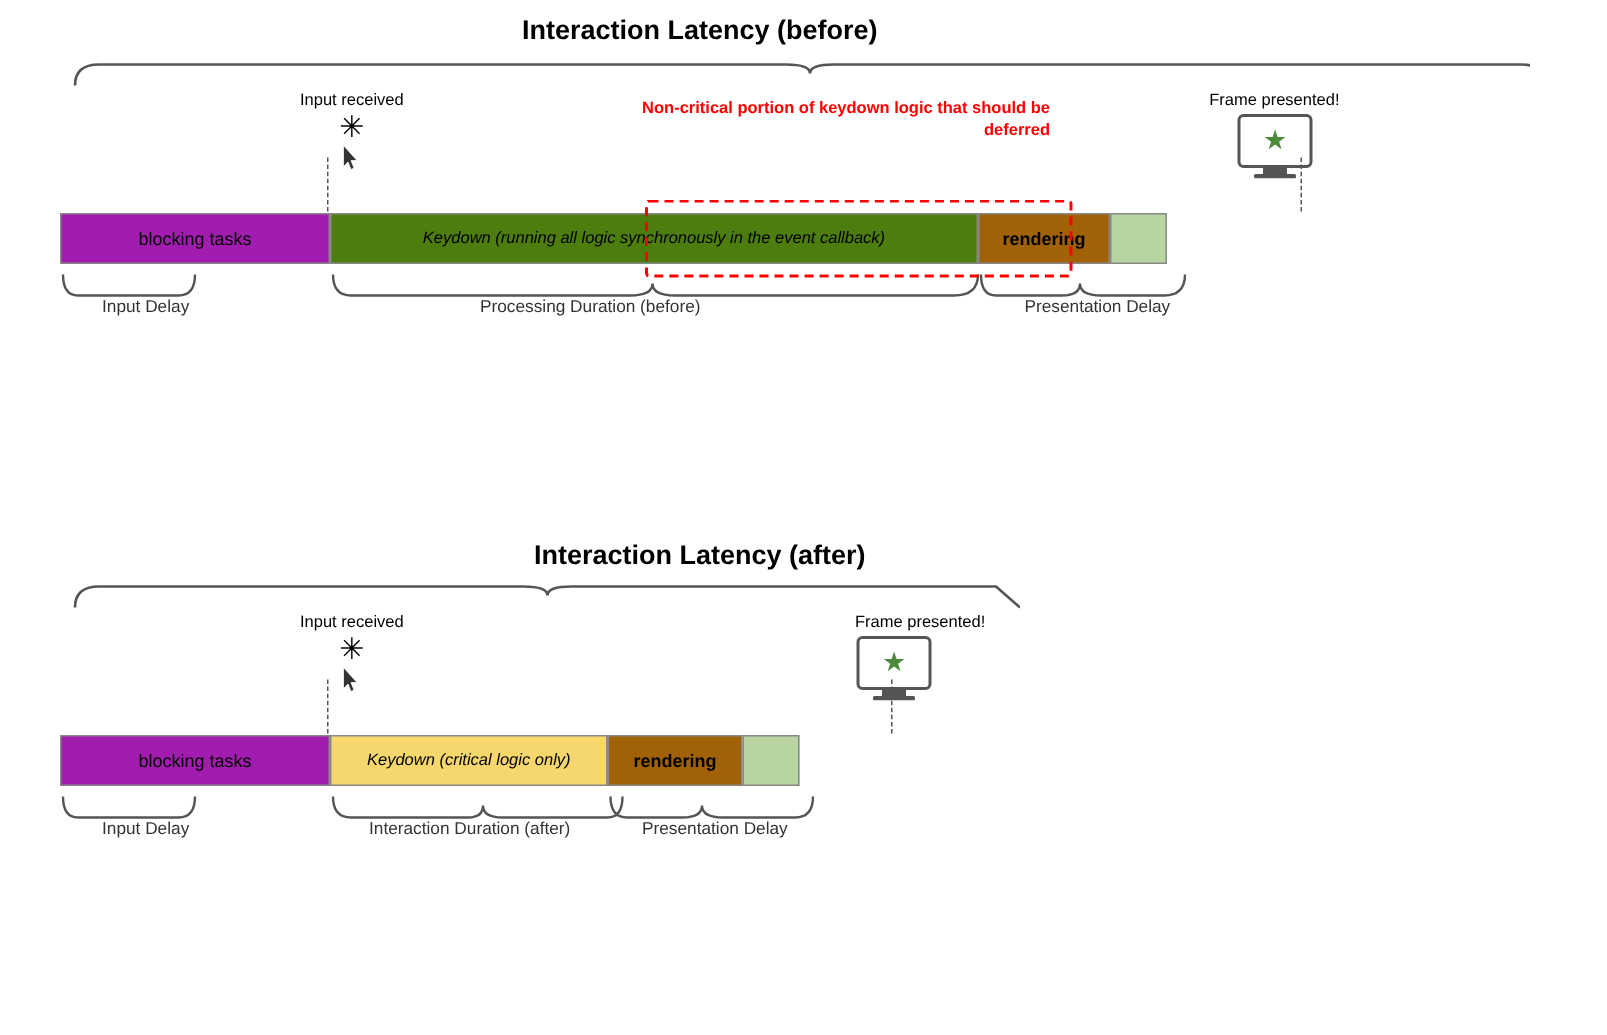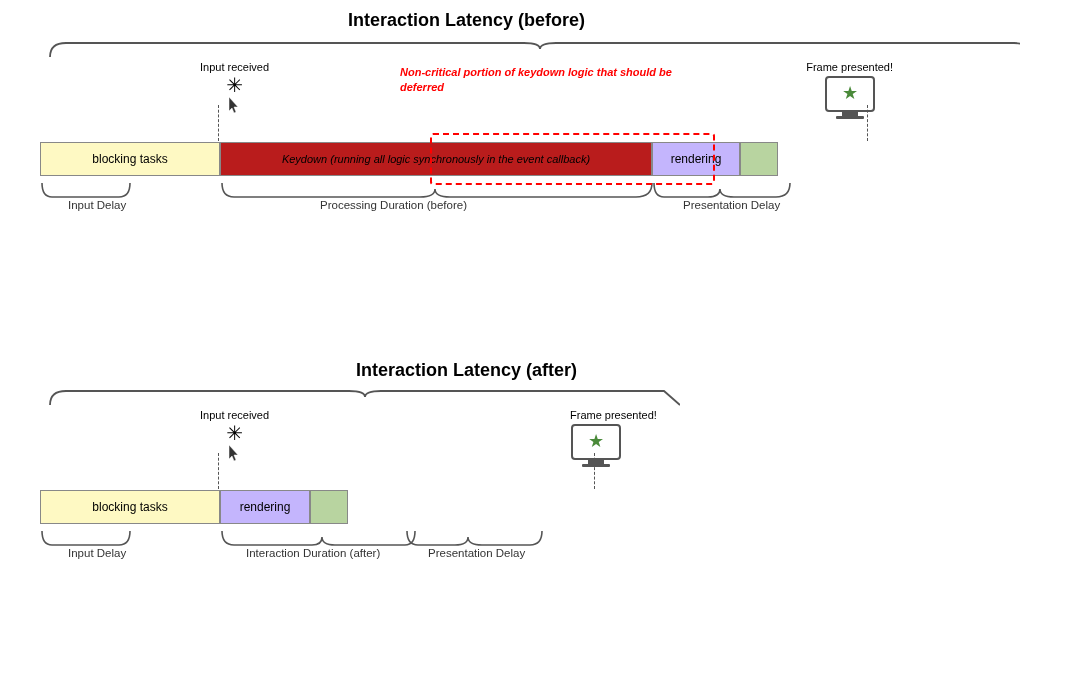--- a/index.html
+++ b/index.html
@@ -41,27 +41,27 @@
       height: 34px;
       display: flex;
       align-items: center;
       justify-content: center;
       font-size: 12px;
       border: 1px solid #888;
       white-space: nowrap;
       overflow: hidden;
       padding: 0 6px;
     }
-    .bar-blocking { background: #fef9c3; width: 180px; }
-    .bar-keydown-before { background: #b91c1c; width: 430px; font-style: italic; font-size: 11px; }
+    .bar-blocking { background: #a21caf; width: 180px; }
+    .bar-keydown-before { background: #4d7c0f; width: 430px; font-style: italic; font-size: 11px; }
     .bar-keydown-after { background: #f5d76e; width: 180px; font-style: italic; font-size: 11px; }
     .bar-deferred { background: #f5d76e; width: 290px; font-style: italic; font-size: 11px; }
 
     
-    .bar-rendering-purple { background: #c4b5fd; width: 90px; }
+    .bar-rendering-purple { background: #a16207; width: 90px; font-weight: bold; }
     .arrow-head-left {
       position: absolute;
       left: -8px;
       top: -5px;
       width: 0; height: 0;
       border-top: 5px solid transparent;
       border-bottom: 5px solid transparent;
       border-right: 8px solid red;
     }
     .arrow-head-right {
@@ -109,21 +109,21 @@
             <text x="26" y="24" text-anchor="middle" font-size="18" fill="#4a8a3a">★</text>
           </svg>
         </div>
       </div>
 
       <div style="position:absolute; left:178px; top:44px; width:1px; height:36px; border-left:1.5px dashed #555;"></div>
 
       <div style="position:absolute; right:25px; top:44px; width:1px; height:36px; border-left:1.5px dashed #555;"></div>
 
       <div style="position:absolute; left:360px; top:4px; width:300px;">
-        <div style="color:red; font-style:italic; font-weight:bold; font-size:11px; text-align:left; line-height:1.4;">Non-critical portion of keydown
+        <div style="color:red; font-weight:bold; font-size:11px; text-align:right; line-height:1.4;">Non-critical portion of keydown
 logic that should be deferred</div>
 
       </div>
 
     </div>
 
     <div style="position:relative;">
 
       <div style="position:absolute; left:390px; top:-8px; width:285px; height:52px; border:2px dashed red; border-radius:3px; z-index:5;"></div>
 
@@ -198,20 +198,23 @@
       <div style="position:absolute; left:554px; top:44px; width:1px; height:36px; border-left:1.5px dashed #555;"></div>
     </div>
 
     <div style="position:relative;">
       <div class="timeline-row">
 
         <div class="bar bar-blocking">
           <span>blocking tasks</span>
         </div>
 
+        <div class="bar bar-keydown-after" style="width:185px;">
+          <span>Keydown (critical logic only)</span>
+        </div>
 
         <div class="bar bar-rendering-purple" style="width:90px;">
           <span>rendering</span>
         </div>
 
         <div class="bar" style="background:#b8d4a0; width:38px;"></div>
 
         <div style="width:20px;"></div>
 
       </div>

